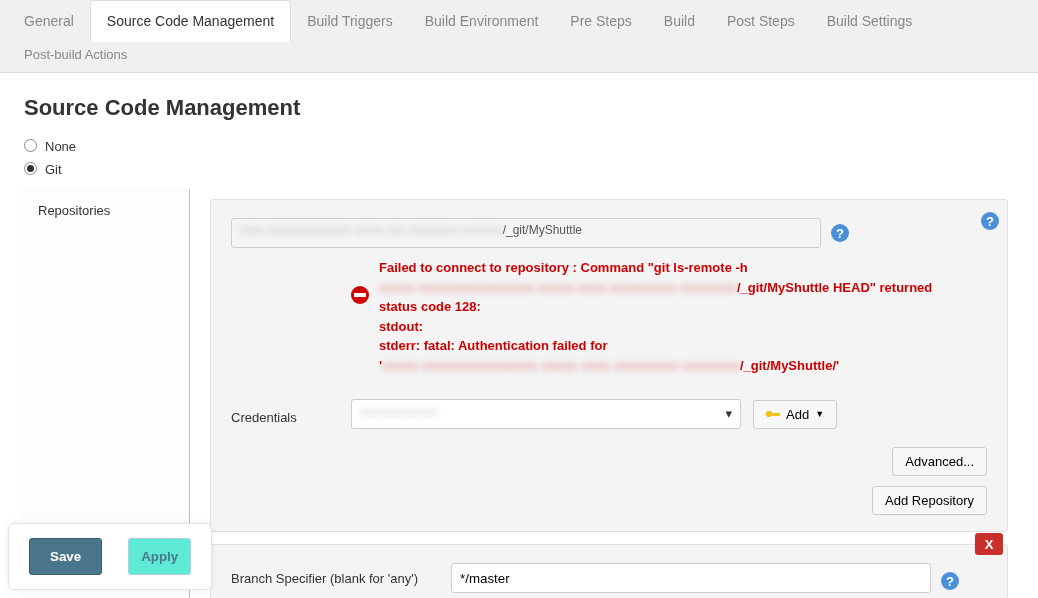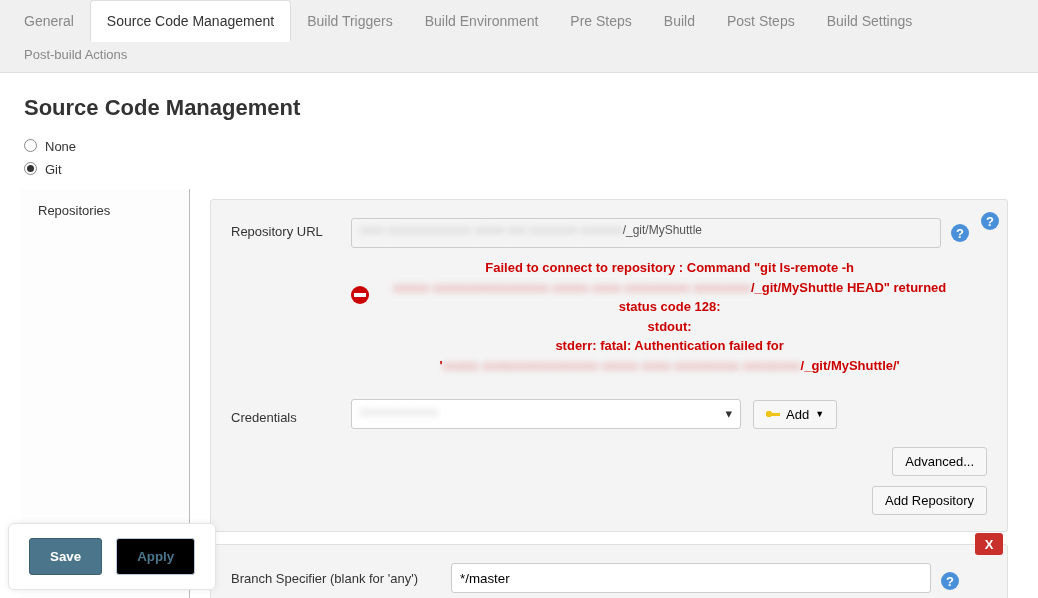--- a/index.html
+++ b/index.html
@@ -132,22 +132,21 @@
     font-weight: bold;
     font-size: 13px;
     display: inline-flex;
     align-items: center; justify-content: center;
     margin-left: 10px; margin-top: 6px;
     cursor: pointer;
   }
   .error-block {
     display: flex;
     margin: 10px 0 14px 120px;
-    gap: 24px;
-    text-align: center;
+    gap: 10px;
   }
   .error-icon {
     width: 18px; height: 18px; border-radius: 50%;
     background: #cc0000;
     position: relative;
     flex-shrink: 0;
     margin-top: 28px;
   }
   .error-icon::after {
     content: "";
@@ -236,37 +235,37 @@
   }
   .footer-bar {
     position: fixed;
     left: 8px; bottom: 8px;
     background: #fff;
     border: 1px solid #e4e4e4;
     border-radius: 6px;
     box-shadow: 0 0 6px rgba(0,0,0,0.08);
     padding: 14px 20px;
     display: flex;
-    gap: 14px;
+    gap: 26px;
   }
   .btn-primary {
     background: #4b758b;
     color: #fff;
     border: 1px solid #3a5d70;
     border-radius: 3px;
     padding: 10px 20px;
     font-weight: bold;
     cursor: pointer;
   }
   .btn-apply {
-    background: #000000;
+    background: #5eead4;
     border: 1px solid #b8c9e0;
     color: #4b758b;
     border-radius: 3px;
-    padding: 10px 20px;
+    padding: 10px 12px;
     font-weight: bold;
     cursor: pointer;
   }
 </style>
 </head>
 <body>
 
 <div class="tabs-bar">
   <div class="tab">General</div>
   <div class="tab active">Source Code Management</div>
@@ -294,21 +293,20 @@
   <div class="config-block">
     <div class="left-col">
       <span>Repositories</span>
     </div>
     <div class="right-col">
 
       <div class="panel">
         <span class="help-icon panel-help-top">?</span>
 
         <div class="form-row">
-          <div class="form-label">Repository URL</div>
           <div class="text-input">
             <span class="blur-gray">xxxx  xxxxxxxxxxxxxx  xxxxx  xxx xxxxxxxx xxxxxxx</span><span>/_git/MyShuttle</span>
           </div>
           <span class="help-icon">?</span>
         </div>
 
         <div class="error-block">
           <span class="error-icon"></span>
           <div class="error-text">
             <span>Failed to connect to repository : Command "git ls-remote -h</span><br>

